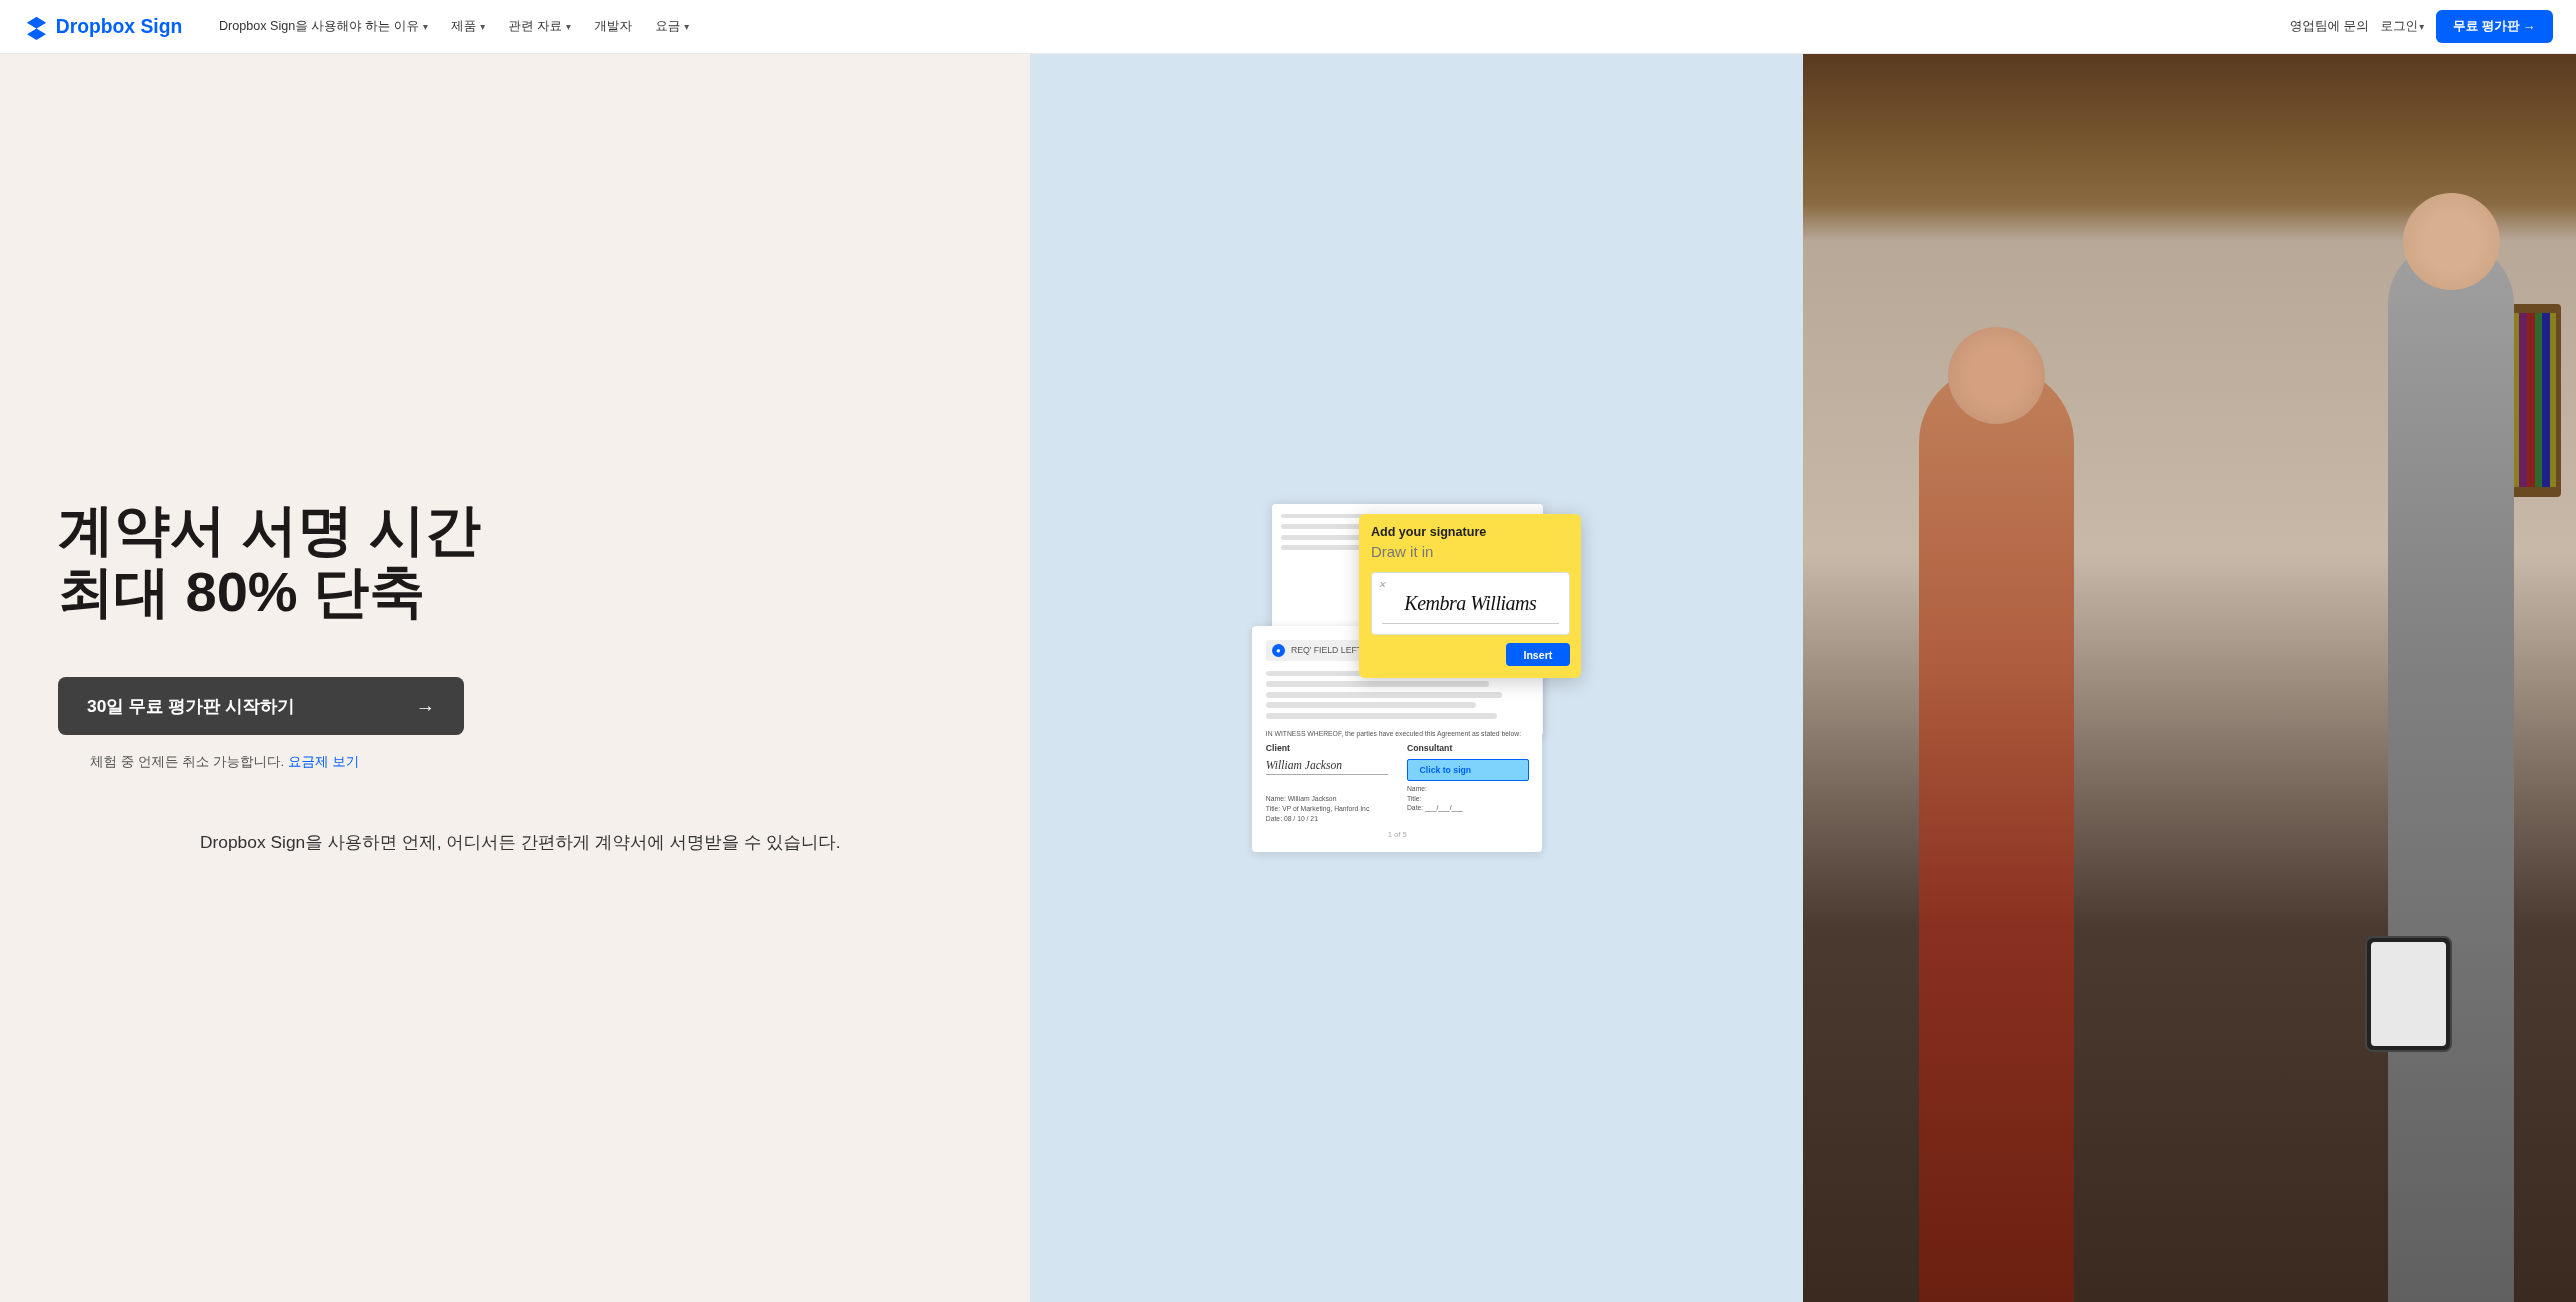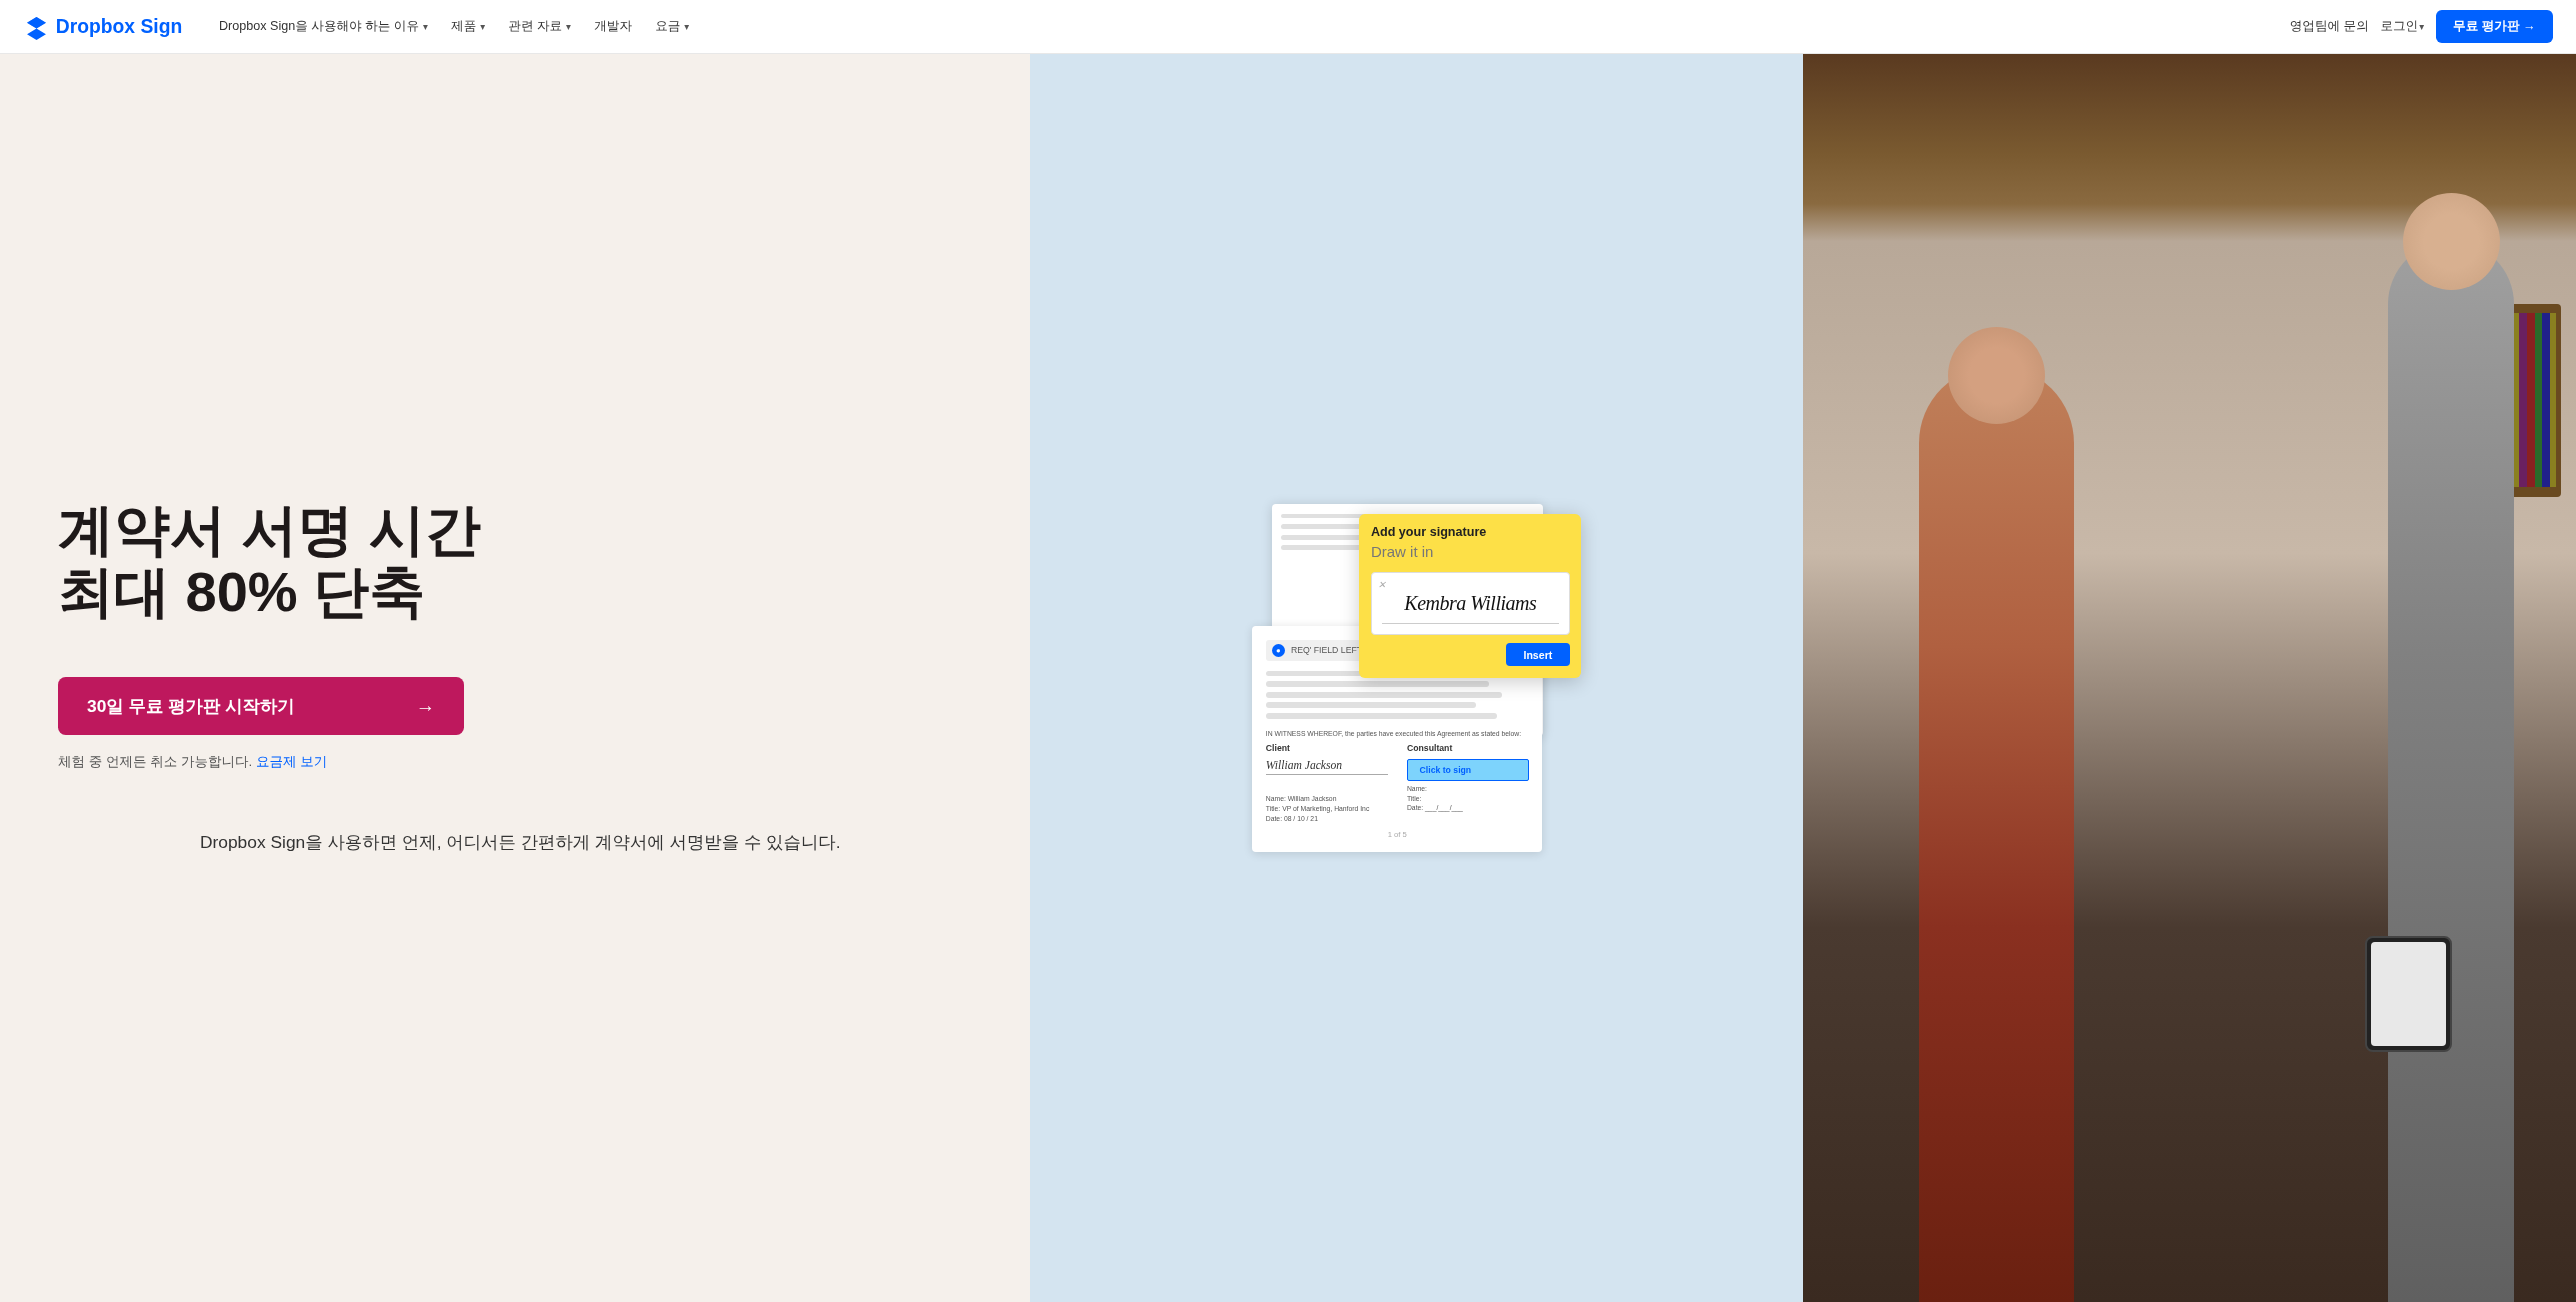--- a/index.html
+++ b/index.html
@@ -37,28 +37,28 @@
 
     
     .left-panel {
       width: 40%; background: #f5f0eb; display: flex; flex-direction: column;
       justify-content: center; padding: 58px 48px 58px 58px;
       flex-shrink: 0;
     }
     .hero-title { font-size: 56px; font-weight: 800; color: #1e1919; line-height: 1.1; margin-bottom: 54px; }
     .hero-title .bold { font-weight: 900; }
     .cta-button {
-      background: #be185d; color: #fff; border: none;
+      background: #404040; color: #fff; border: none;
       padding: 17.4px 29px; border-radius: 7.7px; font-size: 17.4px;
       font-weight: 600; cursor: pointer; display: flex; align-items: center;
       justify-content: space-between; width: 100%; max-width: 406px;
       margin-bottom: 17.4px;
     }
     .cta-arrow { font-size: 19.3px; }
-    .trial-note { font-size: 13.5px; color: #555; margin-bottom: 58px; }
+    .trial-note { font-size: 13.5px; color: #555; margin-bottom: 58px; margin-left: 32px; }
     .trial-note a { color: #0061ff; text-decoration: none; }
     .desc-text { font-size: 17.4px; color: #333; line-height: 1.6; text-align: center; }
 
     
     .center-panel {
       width: 30%; background: #d4e4f0; display: flex; align-items: center;
       justify-content: center; position: relative; overflow: hidden; flex-shrink: 0;
     }
 
     

